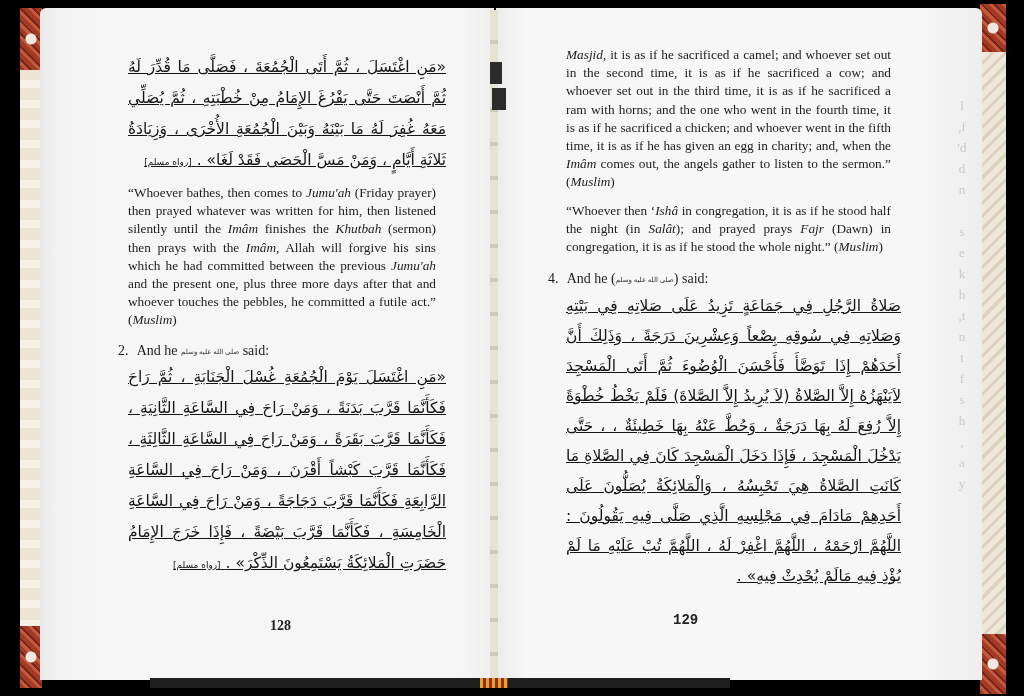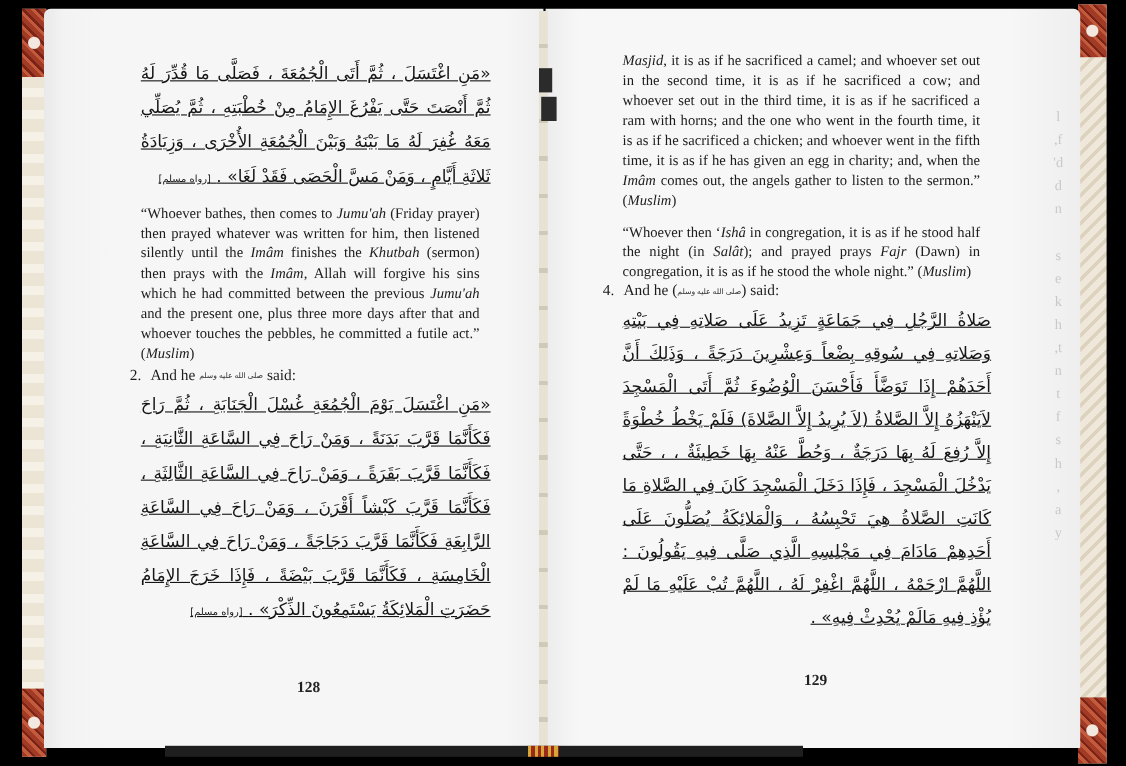--- a/index.html
+++ b/index.html
@@ -128,35 +128,35 @@
     <span>,</span>
     <span>a</span>
     <span>y</span>
   </div>
 
 <div class="col left-col">
 
   <p class="arabic"><span>«مَنِ اغْتَسَلَ ، ثُمَّ أَتَى الْجُمُعَةَ ، فَصَلَّى مَا قُدِّرَ لَهُ ثُمَّ أَنْصَتَ حَتَّى يَفْرُغَ الإِمَامُ مِنْ خُطْبَتِهِ ، ثُمَّ يُصَلِّي مَعَهُ غُفِرَ لَهُ مَا بَيْنَهُ وَبَيْنَ الْجُمُعَةِ الأُخْرَى ، وَزِيَادَةُ ثَلاثَةِ أَيَّامٍ ، وَمَنْ مَسَّ الْحَصَى فَقَدْ لَغَا» .</span> <span class="ref">[رواه مسلم]</span></p>
   <p class="trans"><span>“Whoever bathes, then comes to </span><i>Jumu'ah</i><span> (Friday prayer) then prayed whatever was written for him, then listened silently until the </span><i>Imâm</i><span> finishes the </span><i>Khutbah</i><span> (sermon) then prays with the </span><i>Imâm</i><span>, Allah will forgive his sins which he had committed between the previous </span><i>Jumu'ah</i><span> and the present one, plus three more days after that and whoever touches the pebbles, he committed a futile act.” (</span><i>Muslim</i><span>)</span></p>
 
-  <div class="item-head" style="margin-top:2px;margin-left:-10px;">
+  <div class="item-head" style="margin-top:12px;margin-left:-10px;">
     <span class="num">2.</span>
     <span>And he</span>
     <span class="pbuh">صلى الله عليه وسلم</span>
     <span>said:</span>
   </div>
   <p class="arabic"><span>«مَنِ اغْتَسَلَ يَوْمَ الْجُمُعَةِ غُسْلَ الْجَنَابَةِ ، ثُمَّ رَاحَ فَكَأَنَّمَا قَرَّبَ بَدَنَةً ، وَمَنْ رَاحَ فِي السَّاعَةِ الثَّانِيَةِ ، فَكَأَنَّمَا قَرَّبَ بَقَرَةً ، وَمَنْ رَاحَ فِي السَّاعَةِ الثَّالِثَةِ ، فَكَأَنَّمَا قَرَّبَ كَبْشاً أَقْرَنَ ، وَمَنْ رَاحَ فِي السَّاعَةِ الرَّابِعَةِ فَكَأَنَّمَا قَرَّبَ دَجَاجَةً ، وَمَنْ رَاحَ فِي السَّاعَةِ الْخَامِسَةِ ، فَكَأَنَّمَا قَرَّبَ بَيْضَةً ، فَإِذَا خَرَجَ الإِمَامُ حَضَرَتِ الْمَلائِكَةُ يَسْتَمِعُونَ الذِّكْرَ» .</span> <span class="ref">[رواه مسلم]</span></p>
 </div>
 <div class="page-num" style="left:270px;top:618px;">128</div>
 
 <div class="col right-col">
   <p class="trans" style="margin-top:0;"><i>Masjid</i><span>, it is as if he sacrificed a camel; and whoever set out in the second time, it is as if he sacrificed a cow; and whoever set out in the third time, it is as if he sacrificed a ram with horns; and the one who went in the fourth time, it is as if he sacrificed a chicken; and whoever went in the fifth time, it is as if he has given an egg in charity; and, when the </span><i>Imâm</i><span> comes out, the angels gather to listen to the sermon.” (</span><i>Muslim</i><span>)</span></p>
 
   <p class="trans" style="margin-top:10px;"><span>“Whoever then ‘</span><i>Ishâ</i><span> in congregation, it is as if he stood half the night (in </span><i>Salât</i><span>); and prayed prays </span><i>Fajr</i><span> (Dawn) in congregation, it is as if he stood the whole night.” (</span><i>Muslim</i><span>)</span></p>
 
-  <div class="item-head" style="margin-left:-18px;margin-top:0;">
+  <div class="item-head" style="margin-left:-18px;margin-top:14px;">
     <span class="num">4.</span>
     <span>And he (</span><span class="pbuh">صلى الله عليه وسلم</span><span>) said:</span>
   </div>
   <p class="arabic" style="line-height:30px;">صَلاةُ الرَّجُلِ فِي جَمَاعَةٍ تَزِيدُ عَلَى صَلاتِهِ فِي بَيْتِهِ وَصَلاتِهِ فِي سُوقِهِ بِضْعاً وَعِشْرِينَ دَرَجَةً ، وَذَلِكَ أَنَّ أَحَدَهُمْ إِذَا تَوَضَّأَ فَأَحْسَنَ الْوُضُوءَ ثُمَّ أَتَى الْمَسْجِدَ لاَيَنْهَزُهُ إِلاَّ الصَّلاةُ (لاَ يُرِيدُ إِلاَّ الصَّلاةَ) فَلَمْ يَخْطُ خُطْوَةً إِلاَّ رُفِعَ لَهُ بِهَا دَرَجَةٌ ، وَحُطَّ عَنْهُ بِهَا خَطِيئَةٌ ، ، حَتَّى يَدْخُلَ الْمَسْجِدَ ، فَإِذَا دَخَلَ الْمَسْجِدَ كَانَ فِي الصَّلاةِ مَا كَانَتِ الصَّلاةُ هِيَ تَحْبِسُهُ ، وَالْمَلائِكَةُ يُصَلُّونَ عَلَى أَحَدِهِمْ مَادَامَ فِي مَجْلِسِهِ الَّذِي صَلَّى فِيهِ يَقُولُونَ : اللَّهُمَّ ارْحَمْهُ ، اللَّهُمَّ اغْفِرْ لَهُ ، اللَّهُمَّ تُبْ عَلَيْهِ مَا لَمْ يُؤْذِ فِيهِ مَالَمْ يُحْدِثْ فِيهِ» .</p>
 
 </div>
-<div class="page-num" style="left:731px;top:612px;">129</div>
+<div class="page-num" style="left:673px;top:612px;font-family:Liberation Mono, monospace;">129</div>
 
 </body></html>

